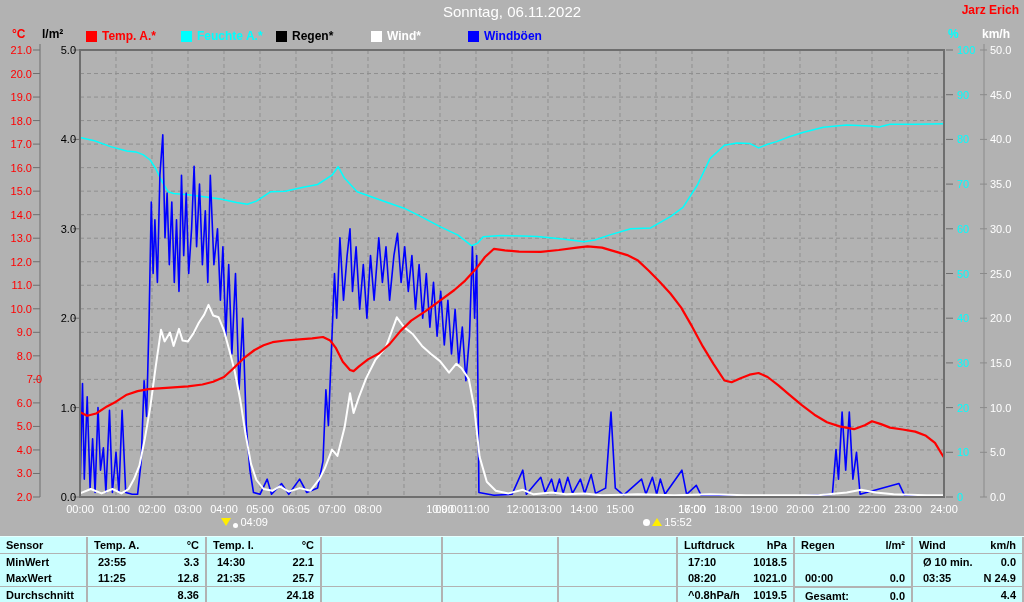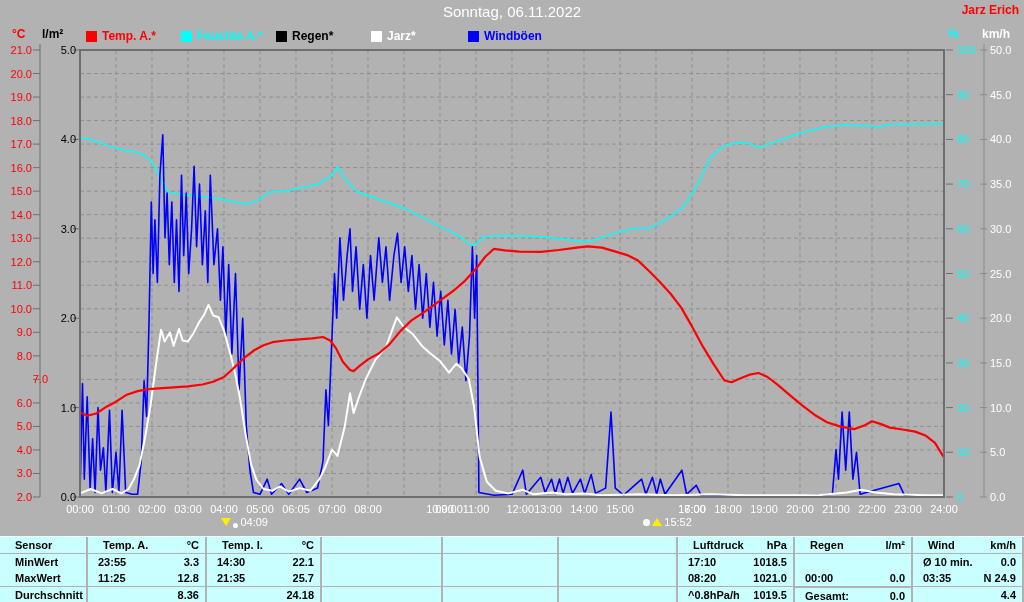--- a/index.html
+++ b/index.html
@@ -13,21 +13,21 @@
   .tick-label{font-size:11px;line-height:12px;height:12px;white-space:nowrap;}
   .right-al{text-align:right;}
   .time-label{top:503px;width:44px;text-align:center;color:#ffffff;font-size:11px;}
   .marker{top:516px;color:#ffffff;font-size:11px;display:flex;align-items:center;gap:2px;}
   .tri-down{width:0;height:0;border-left:5px solid transparent;border-right:5px solid transparent;border-top:8px solid #ffee00;display:inline-block;}
   .tri-up{width:0;height:0;border-left:5px solid transparent;border-right:5px solid transparent;border-bottom:8px solid #ffee00;display:inline-block;}
   .dot-w{width:7px;height:7px;border-radius:50%;background:#ffffff;display:inline-block;}
   #stats-table{top:536px;left:0;width:1024px;height:66px;border-top:1px solid #e6ffff;}
   .tcell{position:absolute;background:#c9ffff;overflow:hidden;}
   .tcell span{position:absolute;font-size:11px;font-weight:bold;color:#000;white-space:nowrap;line-height:16px;}
-  .sub-l{left:10px;} .sub-r{right:6px;} .sub-head{left:6px;margin-left:9px;}
+  .sub-l{left:10px;} .sub-r{right:6px;} .sub-head{left:6px;}
 </style>
 </head>
 <body>
 
 <div class="abs" id="page-title">Sonntag, 06.11.2022</div>
 <div class="abs" id="station-name">Jarz Erich</div>
 
 <div class="abs axis-header" style="left:12px;top:27px;color:#ff0000;">°C</div>
 <div class="abs axis-header" style="left:42px;top:27px;color:#000000;">l/m²</div>
 <div class="abs axis-header" style="left:948px;top:27px;color:#00ffff;">%</div>
@@ -41,21 +41,21 @@
     <div class="abs legend-item" style="left: 181px; color: rgb(0, 255, 255);">
       <span class="legend-swatch" style="background: rgb(0, 255, 255);"></span>
       <span>Feuchte A.*</span>
     </div>
     <div class="abs legend-item" style="left: 276px; color: rgb(0, 0, 0);">
       <span class="legend-swatch" style="background: rgb(0, 0, 0);"></span>
       <span>Regen*</span>
     </div>
     <div class="abs legend-item" style="left: 371px; color: rgb(255, 255, 255);">
       <span class="legend-swatch" style="background: rgb(255, 255, 255);"></span>
-      <span>Jarz*</span>
+      <span>Wind*</span>
     </div>
     <div class="abs legend-item" style="left: 468px; color: rgb(0, 0, 255);">
       <span class="legend-swatch" style="background: rgb(0, 0, 255);"></span>
       <span>Windböen</span>
     </div>
   </div>
 
 <svg class="abs" id="chart-svg" width="1024" height="602" viewBox="0 0 1024 602" style="left:0;top:0;">
   <defs>
       <clipPath id="plotclip">
@@ -175,21 +175,21 @@
     <div class="abs tick-label right-al" style="left: 2px; top: 138.105px; width: 30px; color: rgb(255, 0, 0);">17.0</div>
     <div class="abs tick-label right-al" style="left: 2px; top: 161.632px; width: 30px; color: rgb(255, 0, 0);">16.0</div>
     <div class="abs tick-label right-al" style="left: 2px; top: 185.158px; width: 30px; color: rgb(255, 0, 0);">15.0</div>
     <div class="abs tick-label right-al" style="left: 2px; top: 208.684px; width: 30px; color: rgb(255, 0, 0);">14.0</div>
     <div class="abs tick-label right-al" style="left: 2px; top: 232.211px; width: 30px; color: rgb(255, 0, 0);">13.0</div>
     <div class="abs tick-label right-al" style="left: 2px; top: 255.737px; width: 30px; color: rgb(255, 0, 0);">12.0</div>
     <div class="abs tick-label right-al" style="left: 2px; top: 279.263px; width: 30px; color: rgb(255, 0, 0);">11.0</div>
     <div class="abs tick-label right-al" style="left: 2px; top: 302.789px; width: 30px; color: rgb(255, 0, 0);">10.0</div>
     <div class="abs tick-label right-al" style="left: 2px; top: 326.316px; width: 30px; color: rgb(255, 0, 0);">9.0</div>
     <div class="abs tick-label right-al" style="left: 2px; top: 349.842px; width: 30px; color: rgb(255, 0, 0);">8.0</div>
-    <div class="abs tick-label right-al" style="left: 18px; top: 373.368px; width: 30px; color: rgb(255, 0, 0);">7.0</div>
+    <div class="abs tick-label right-al" style="left: 12px; top: 373.368px; width: 30px; color: rgb(255, 0, 0);">7.0</div>
     <div class="abs tick-label right-al" style="left: 2px; top: 396.895px; width: 30px; color: rgb(255, 0, 0);">6.0</div>
     <div class="abs tick-label right-al" style="left: 2px; top: 420.421px; width: 30px; color: rgb(255, 0, 0);">5.0</div>
     <div class="abs tick-label right-al" style="left: 2px; top: 443.947px; width: 30px; color: rgb(255, 0, 0);">4.0</div>
     <div class="abs tick-label right-al" style="left: 2px; top: 467.474px; width: 30px; color: rgb(255, 0, 0);">3.0</div>
     <div class="abs tick-label right-al" style="left: 2px; top: 491px; width: 30px; color: rgb(255, 0, 0);">2.0</div>
     <div class="abs tick-label right-al" style="left: 48px; top: 44px; width: 28px; color: rgb(0, 0, 0);">5.0</div>
     <div class="abs tick-label right-al" style="left: 48px; top: 133.4px; width: 28px; color: rgb(0, 0, 0);">4.0</div>
     <div class="abs tick-label right-al" style="left: 48px; top: 222.8px; width: 28px; color: rgb(0, 0, 0);">3.0</div>
     <div class="abs tick-label right-al" style="left: 48px; top: 312.2px; width: 28px; color: rgb(0, 0, 0);">2.0</div>
     <div class="abs tick-label right-al" style="left: 48px; top: 401.6px; width: 28px; color: rgb(0, 0, 0);">1.0</div>

